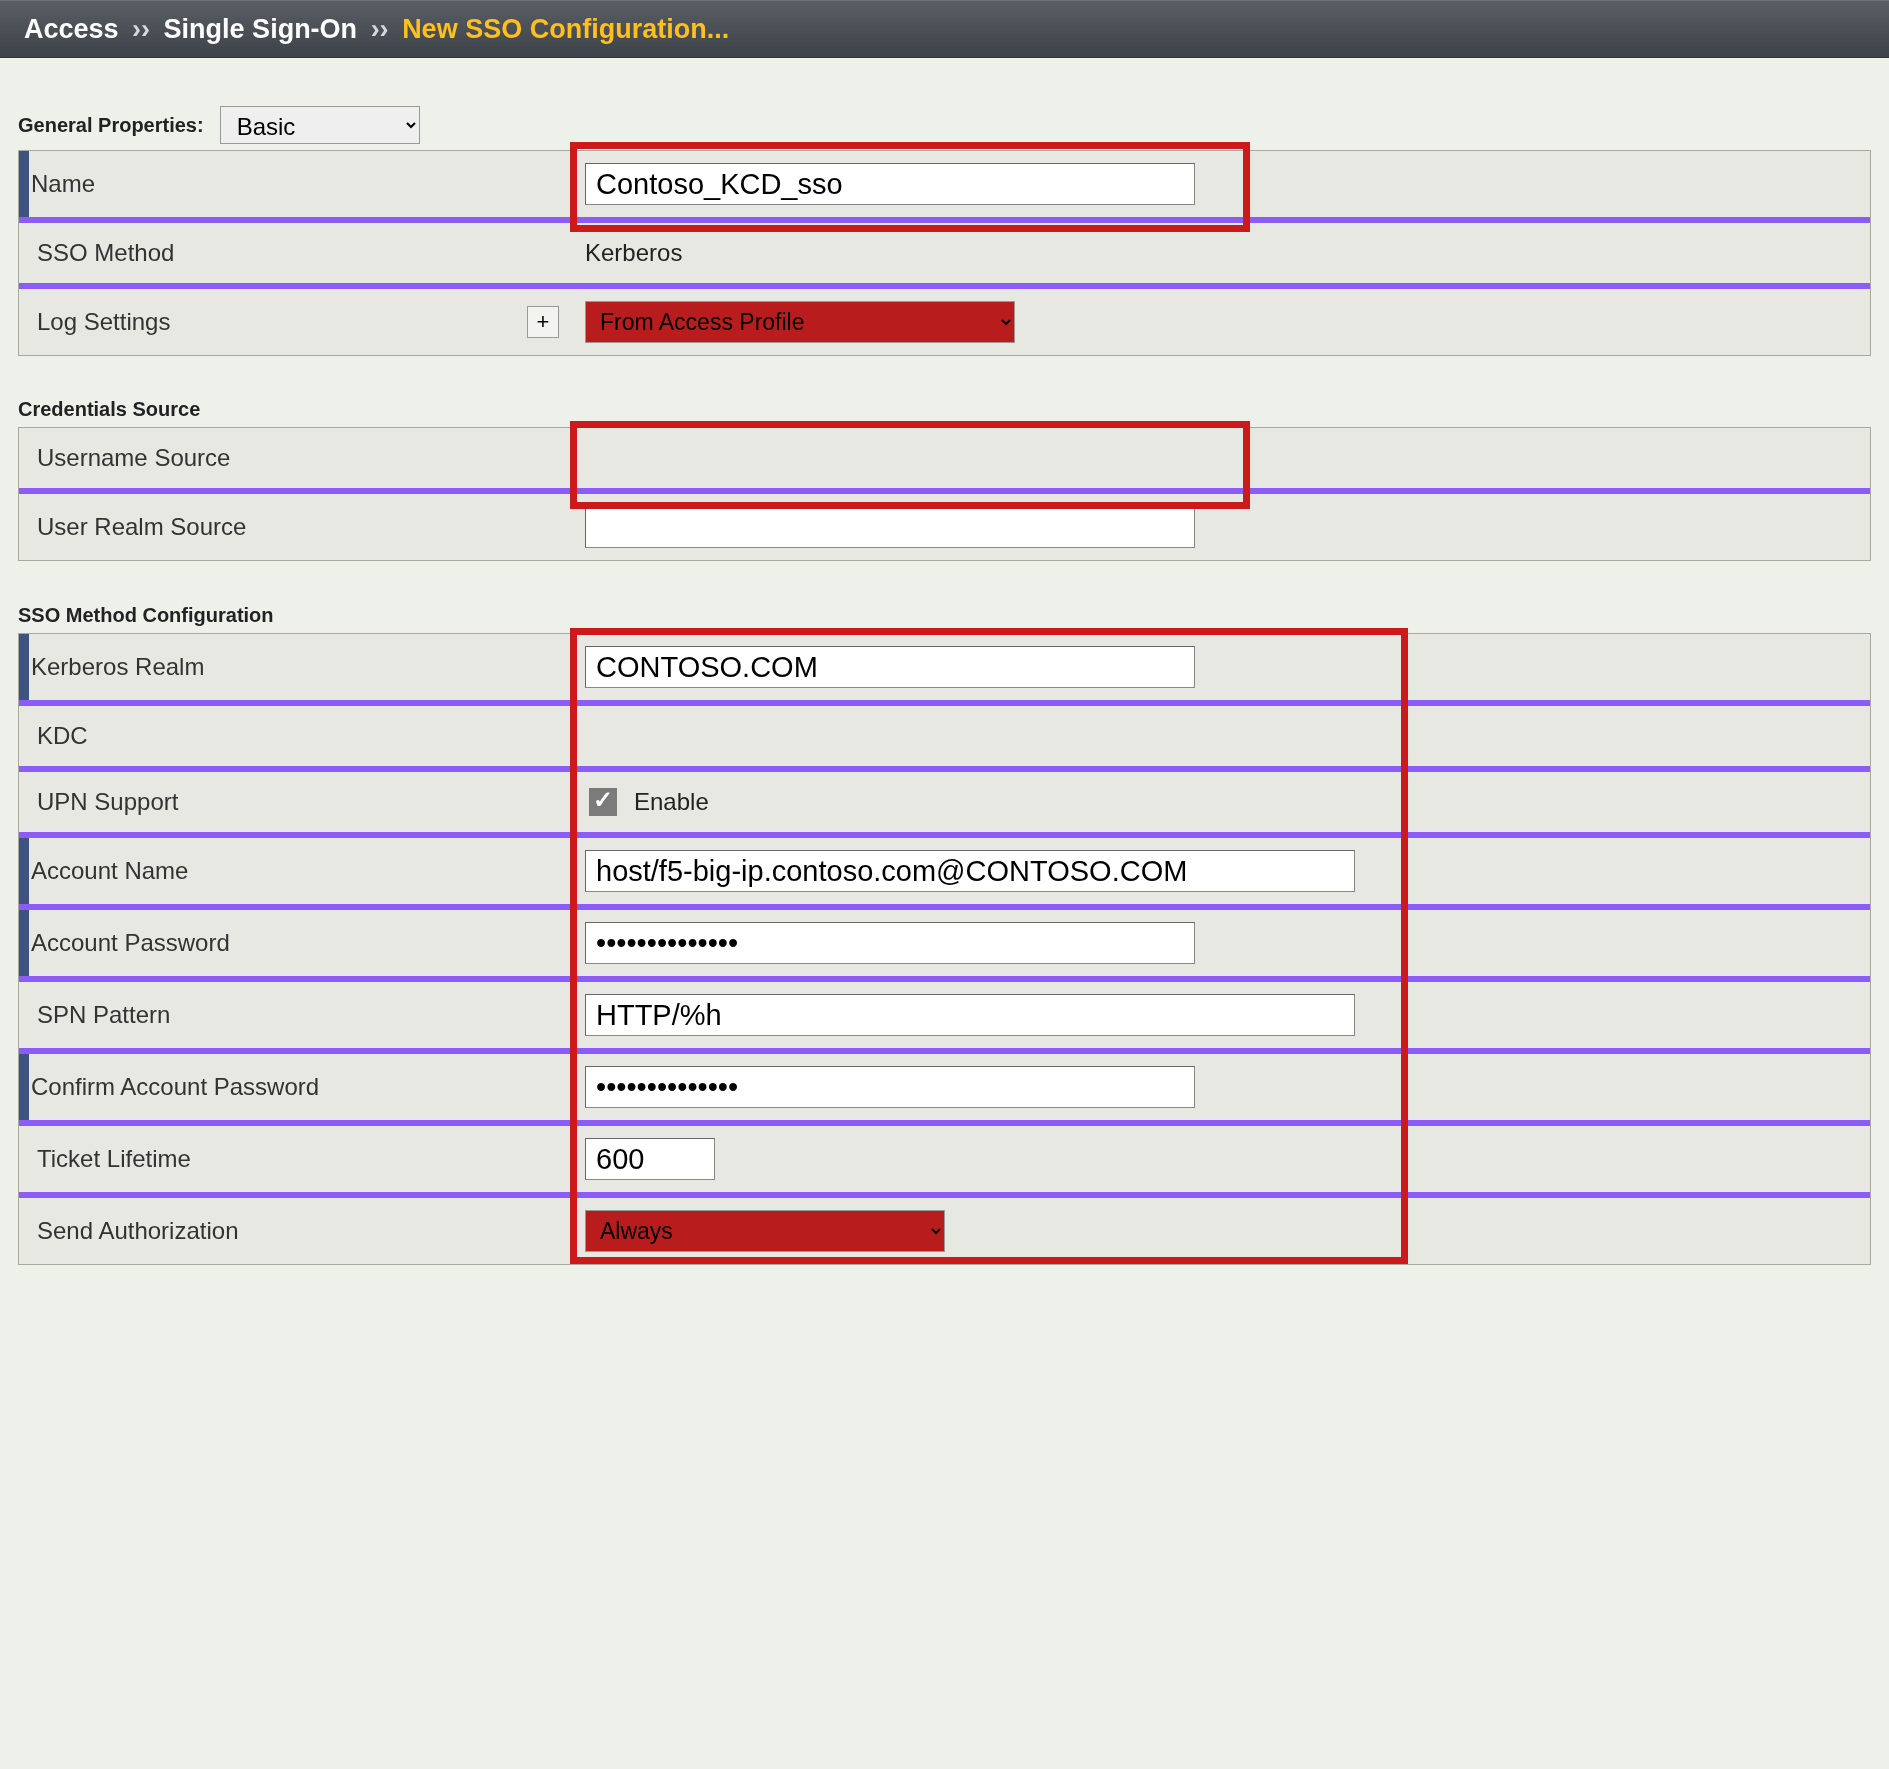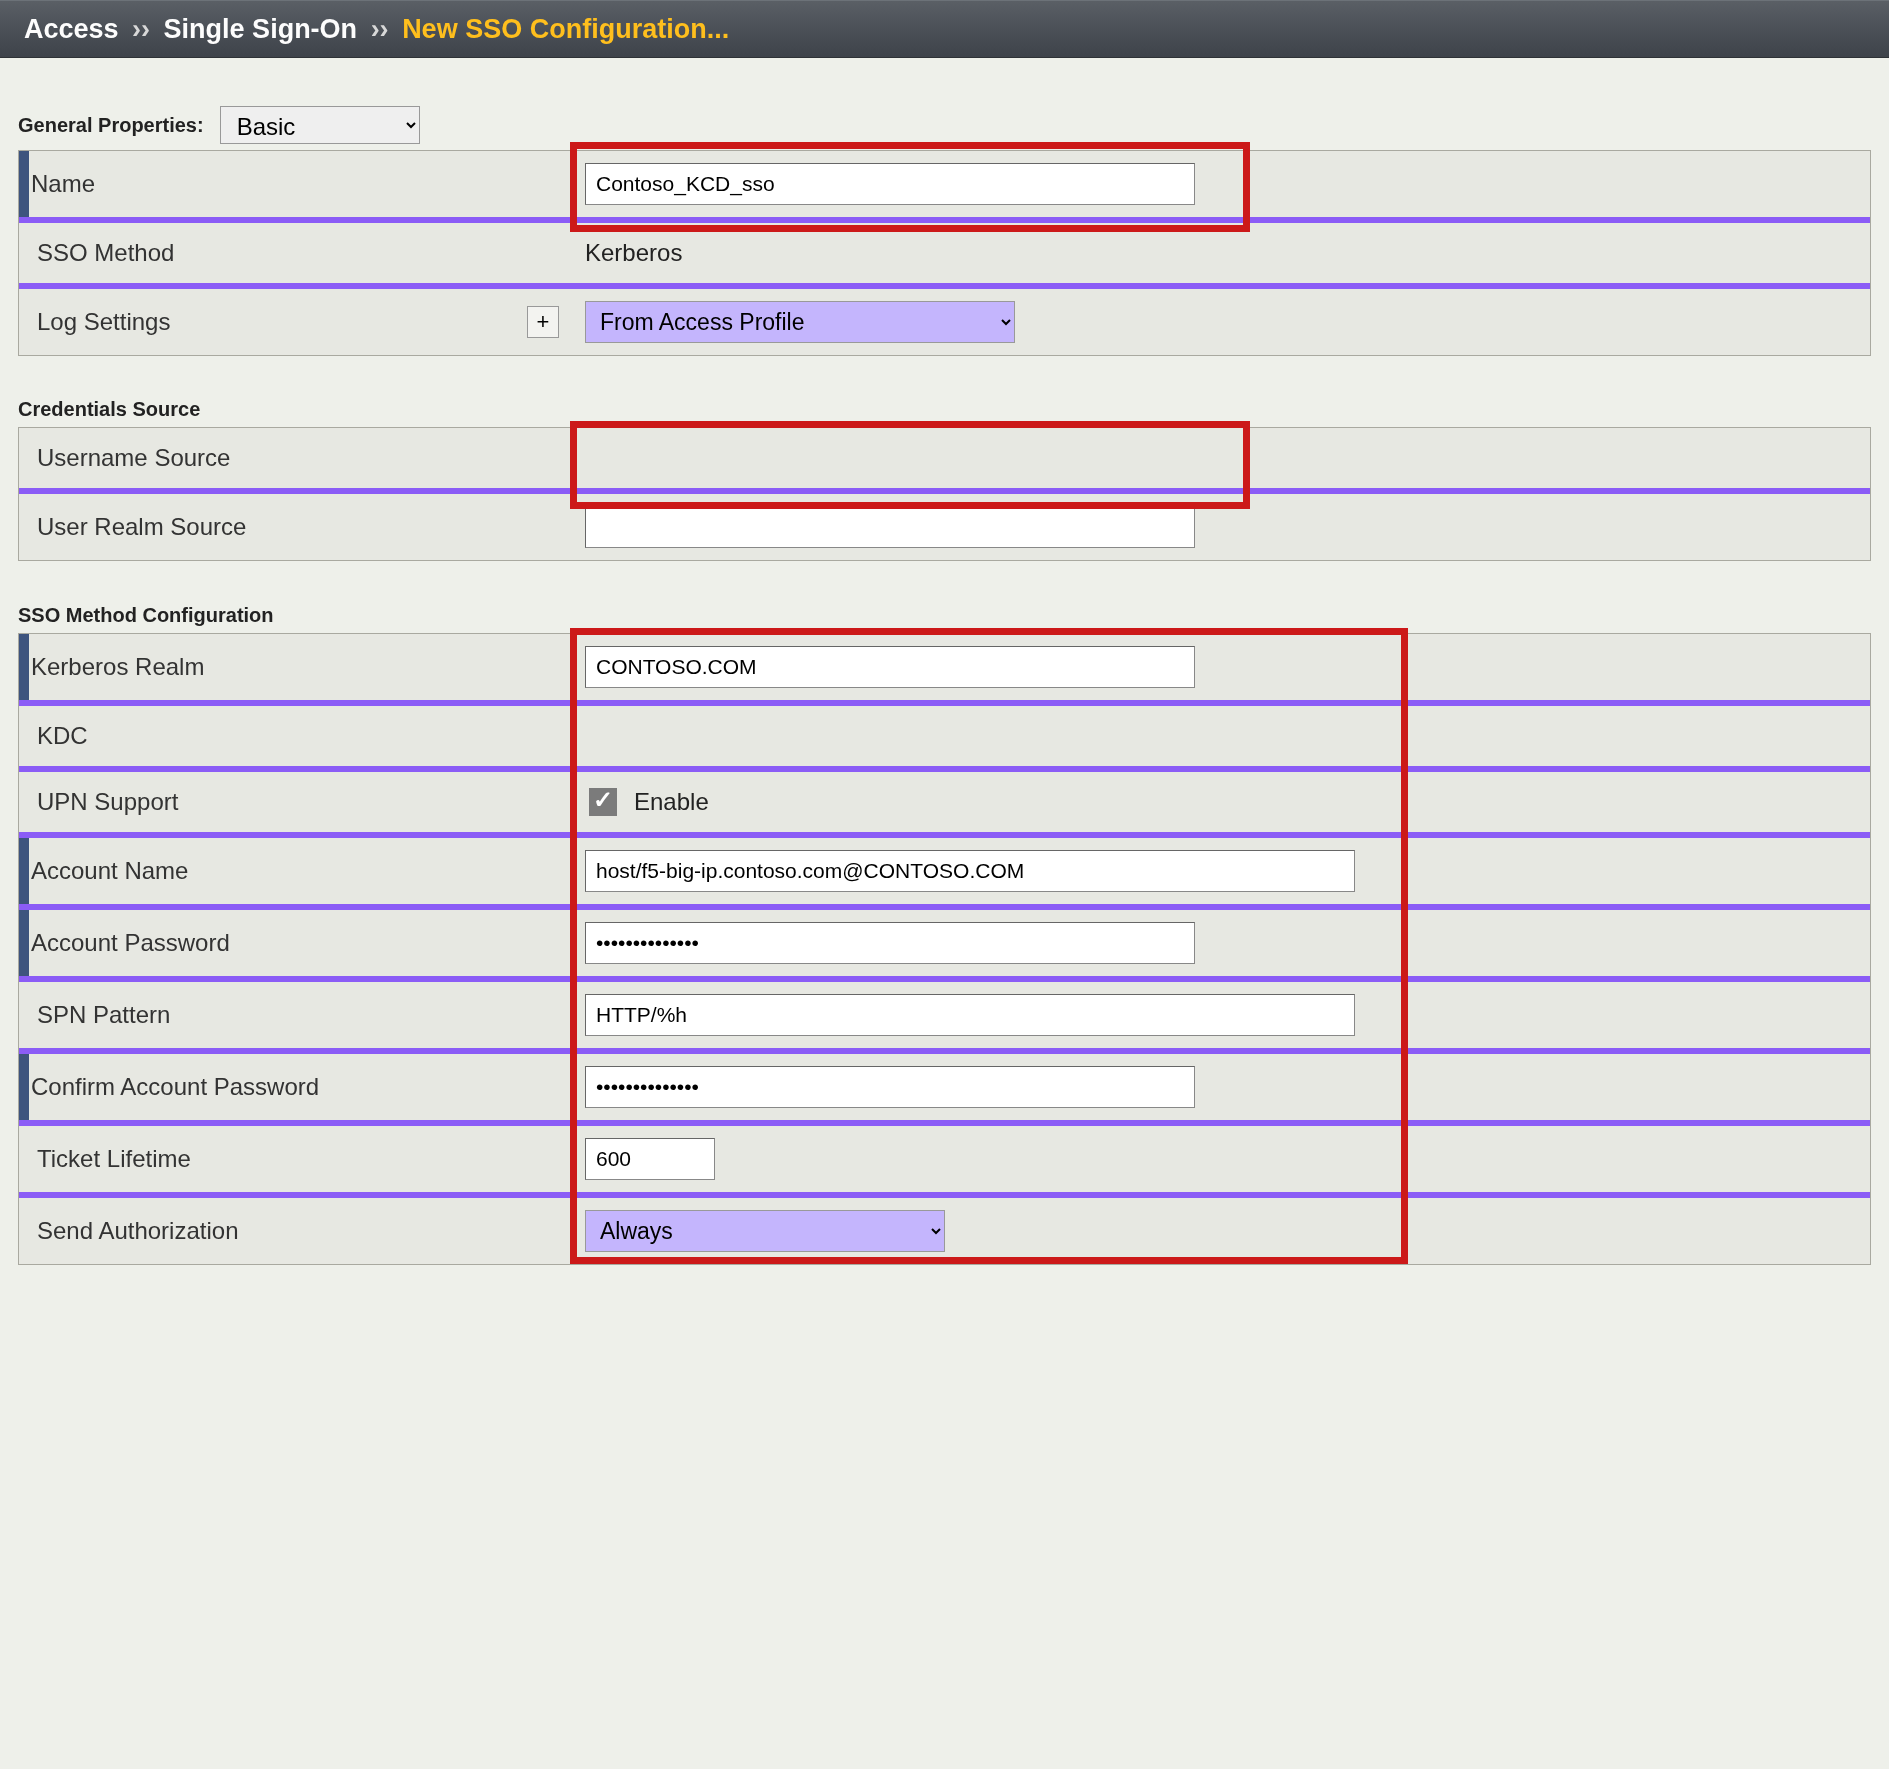--- a/index.html
+++ b/index.html
@@ -87,38 +87,38 @@
   }
   .value-cell {
     flex: 1;
     padding: 12px 14px;
     display: flex;
     align-items: center;
     gap: 8px;
     font-size: 24px;
   }
   .text-input {
-    font-size: 21px;
+    font-size: 29px;
     padding: 0 10px;
     border: 1px solid #888;
     border-top-color: #666;
     border-left-color: #666;
     outline: none;
     height: 42px;
     background: #fff;
   }
   .text-input.wide1 { width: 610px; }
   .text-input.wide2 { width: 770px; }
   .text-input.wide3 { width: 130px; }
   .select-input {
     font-size: 23px;
     padding: 6px 10px;
     height: 42px;
     border: 1px solid #999;
-    background: #c4b5fd;
+    background: #b91c1c;
   }
   .select-input.w1 { width: 430px; }
   .select-input.w2 { width: 360px; }
   .plus-btn {
     width: 32px;
     height: 32px;
     border: 1px solid #999;
     background: #f3f3f0;
     font-size: 22px;
     line-height: 0;

